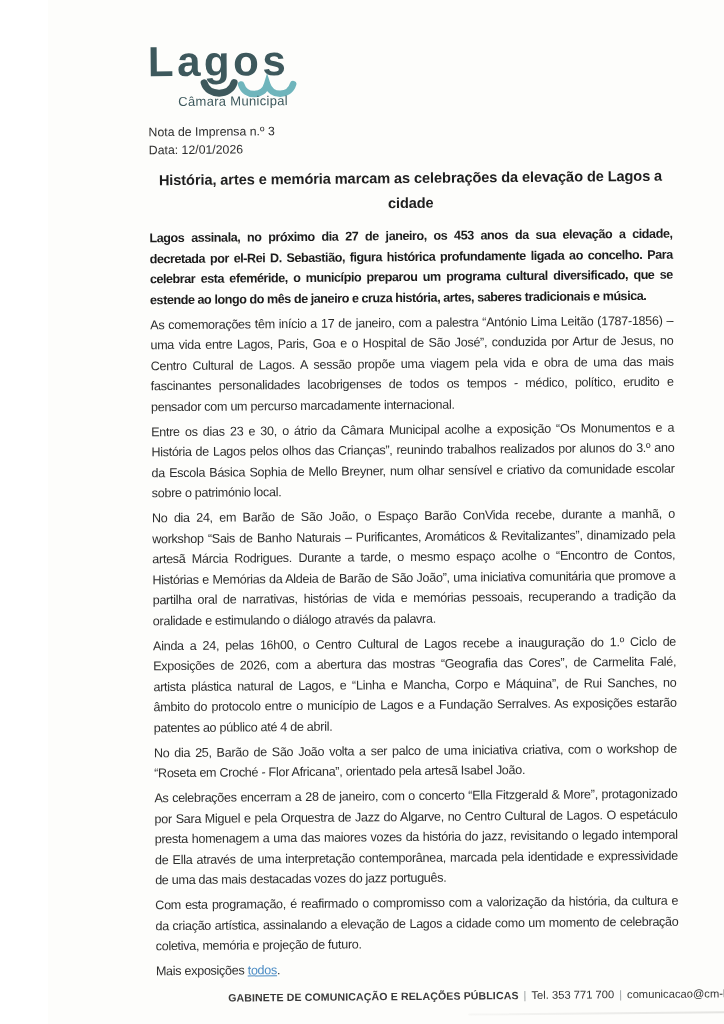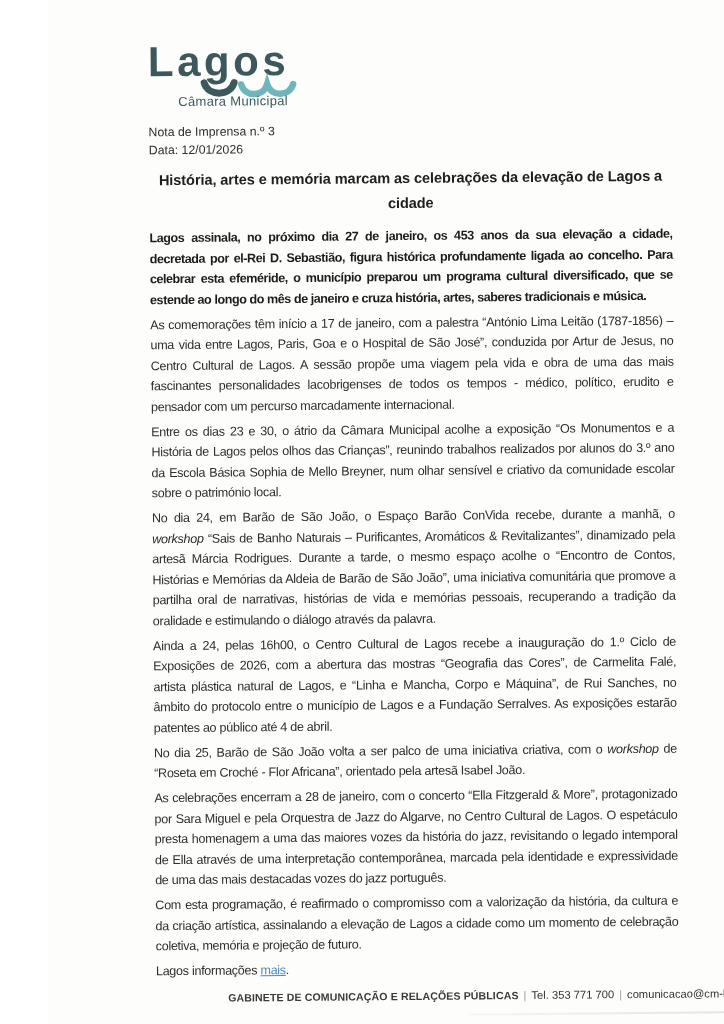--- a/index.html
+++ b/index.html
@@ -33,21 +33,21 @@
   }
   .paragraphs{margin-top:3px;}
   .para{
     margin:0 0 4.5px 0;
     font-size:12.6px;line-height:20.5px;
     letter-spacing:-0.3px;
     text-align:justify;
     color:#2d2d2d;
   }
   .para.bold{font-weight:700;color:#1c1c1c;letter-spacing:-0.45px;}
-  .italic{font-style:italic;}
+  .italic{}
   .more{margin:1px 0 0 0;font-size:12.6px;line-height:20.5px;letter-spacing:-0.3px;}
   .link{color:#4a8bc4;text-decoration:underline;cursor:pointer;}
   .footer{
     position:absolute;left:103px;right:15px;bottom:22px;
     text-align:right;white-space:nowrap;
     font-size:11px;color:#333333;
   }
   .dept{font-weight:700;font-size:10.6px;color:#3a3a3a;letter-spacing:0.1px;}
   .sep{color:#9aa0a2;padding:0 5px;font-weight:400;}
   .contact{font-size:11.2px;color:#333333;}
@@ -83,21 +83,21 @@
         <p class="para bold"><span>Lagos assinala, no próximo dia 27 de janeiro, os 453 anos da sua elevação a cidade, decretada por el-Rei D. Sebastião, figura histórica profundamente ligada ao concelho. Para celebrar esta efeméride, o município preparou um programa cultural diversificado, que se estende ao longo do mês de janeiro e cruza história, artes, saberes tradicionais e música.</span></p>
         <p class="para"><span>As comemorações têm início a 17 de janeiro, com a palestra “António Lima Leitão (1787-1856) – uma vida entre Lagos, Paris, Goa e o Hospital de São José”, conduzida por Artur de Jesus, no Centro Cultural de Lagos. A sessão propõe uma viagem pela vida e obra de uma das mais fascinantes personalidades lacobrigenses de todos os tempos - médico, político, erudito e pensador com um percurso marcadamente internacional.</span></p>
         <p class="para"><span>Entre os dias 23 e 30, o átrio da Câmara Municipal acolhe a exposição “Os Monumentos e a História de Lagos pelos olhos das Crianças”, reunindo trabalhos realizados por alunos do 3.º ano da Escola Básica Sophia de Mello Breyner, num olhar sensível e criativo da comunidade escolar sobre o património local.</span></p>
         <p class="para"><span>No dia 24, em Barão de São João, o Espaço Barão ConVida recebe, durante a manhã, o </span><span class="italic">workshop</span><span> “Sais de Banho Naturais – Purificantes, Aromáticos &amp; Revitalizantes”, dinamizado pela artesã Márcia Rodrigues. Durante a tarde, o mesmo espaço acolhe o “Encontro de Contos, Histórias e Memórias da Aldeia de Barão de São João”, uma iniciativa comunitária que promove a partilha oral de narrativas, histórias de vida e memórias pessoais, recuperando a tradição da oralidade e estimulando o diálogo através da palavra.</span></p>
         <p class="para"><span>Ainda a 24, pelas 16h00, o Centro Cultural de Lagos recebe a inauguração do 1.º Ciclo de Exposições de 2026, com a abertura das mostras “Geografia das Cores”, de Carmelita Falé, artista plástica natural de Lagos, e “Linha e Mancha, Corpo e Máquina”, de Rui Sanches, no âmbito do protocolo entre o município de Lagos e a Fundação Serralves. As exposições estarão patentes ao público até 4 de abril.</span></p>
         <p class="para"><span>No dia 25, Barão de São João volta a ser palco de uma iniciativa criativa, com o </span><span class="italic">workshop</span><span> de “Roseta em Croché - Flor Africana”, orientado pela artesã Isabel João.</span></p>
         <p class="para"><span>As celebrações encerram a 28 de janeiro, com o concerto “Ella Fitzgerald &amp; More”, protagonizado por Sara Miguel e pela Orquestra de Jazz do Algarve, no Centro Cultural de Lagos. O espetáculo presta homenagem a uma das maiores vozes da história do jazz, revisitando o legado intemporal de Ella através de uma interpretação contemporânea, marcada pela identidade e expressividade de uma das mais destacadas vozes do jazz português.</span></p>
         <p class="para"><span>Com esta programação, é reafirmado o compromisso com a valorização da história, da cultura e da criação artística, assinalando a elevação de Lagos a cidade como um momento de celebração coletiva, memória e projeção de futuro.</span></p>
       </div>
 
-    <p class="more"><span>Lagos informações </span><a href="#" class="link">mais</a><span>.</span></p>
+    <p class="more"><span>Mais exposições </span><a href="#" class="link">todos</a><span>.</span></p>
 
     <div class="footer">
       <span class="dept">GABINETE DE COMUNICAÇÃO E RELAÇÕES PÚBLICAS</span><span class="sep">|</span><span class="contact">Tel. 353 771 700</span><span class="sep">|</span><span class="contact">comunicacao@cm-lagos.pt</span>
     </div>
 
     <div class="scan-line"></div>
   </div>
 </div>
 
 </body></html>

